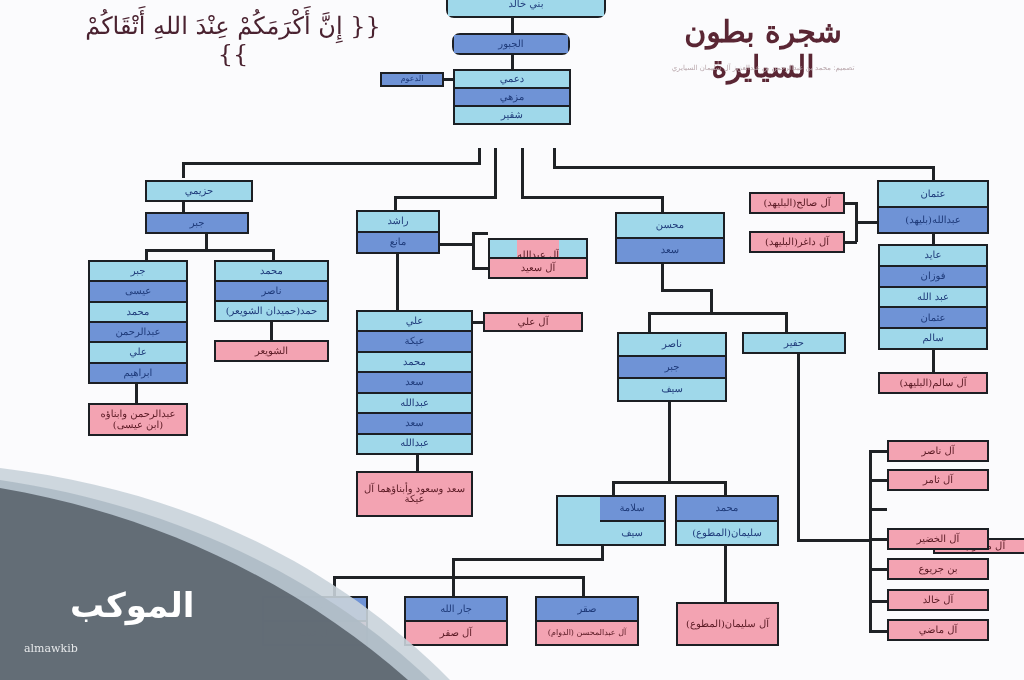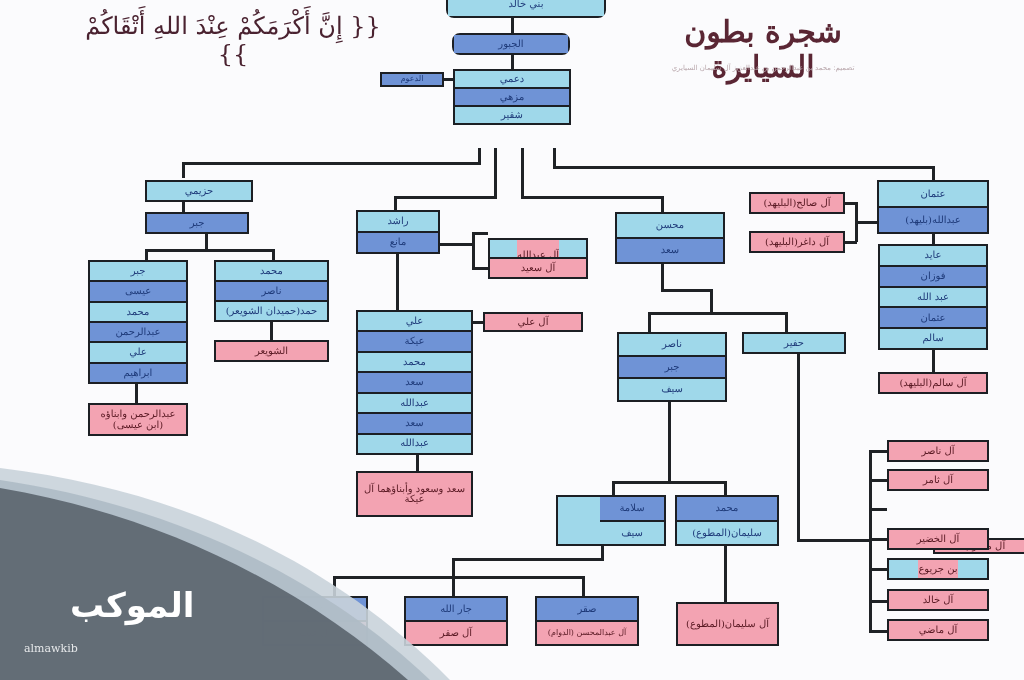--- a/index.html
+++ b/index.html
@@ -243,21 +243,21 @@
   </div>
   <div class="box" style="left:887px;top:469px;width:102px;height:22px;">
     <div class="cell pk">آل ثامر</div>
   </div>
   <div class="box" style="left:933px;top:498px;width:102px;height:16px;margin-top:40px;">
     <div class="cell pk">آل محارب</div>
   </div>
   <div class="box" style="left:887px;top:528px;width:102px;height:22px;">
     <div class="cell pk">آل الخضير</div>
   </div>
-  <div class="box" style="left:887px;top:558px;width:102px;height:22px;align-items:center;">
+  <div class="box" style="left:887px;top:558px;width:102px;height:22px;">
     <div class="cell pk">بن جريوع</div>
   </div>
   <div class="box" style="left:887px;top:589px;width:102px;height:22px;">
     <div class="cell pk">آل خالد</div>
   </div>
   <div class="box" style="left:887px;top:619px;width:102px;height:22px;">
     <div class="cell pk">آل ماضي</div>
   </div>
 
   <div class="box" style="left:877px;top:180px;width:112px;height:54px;">

